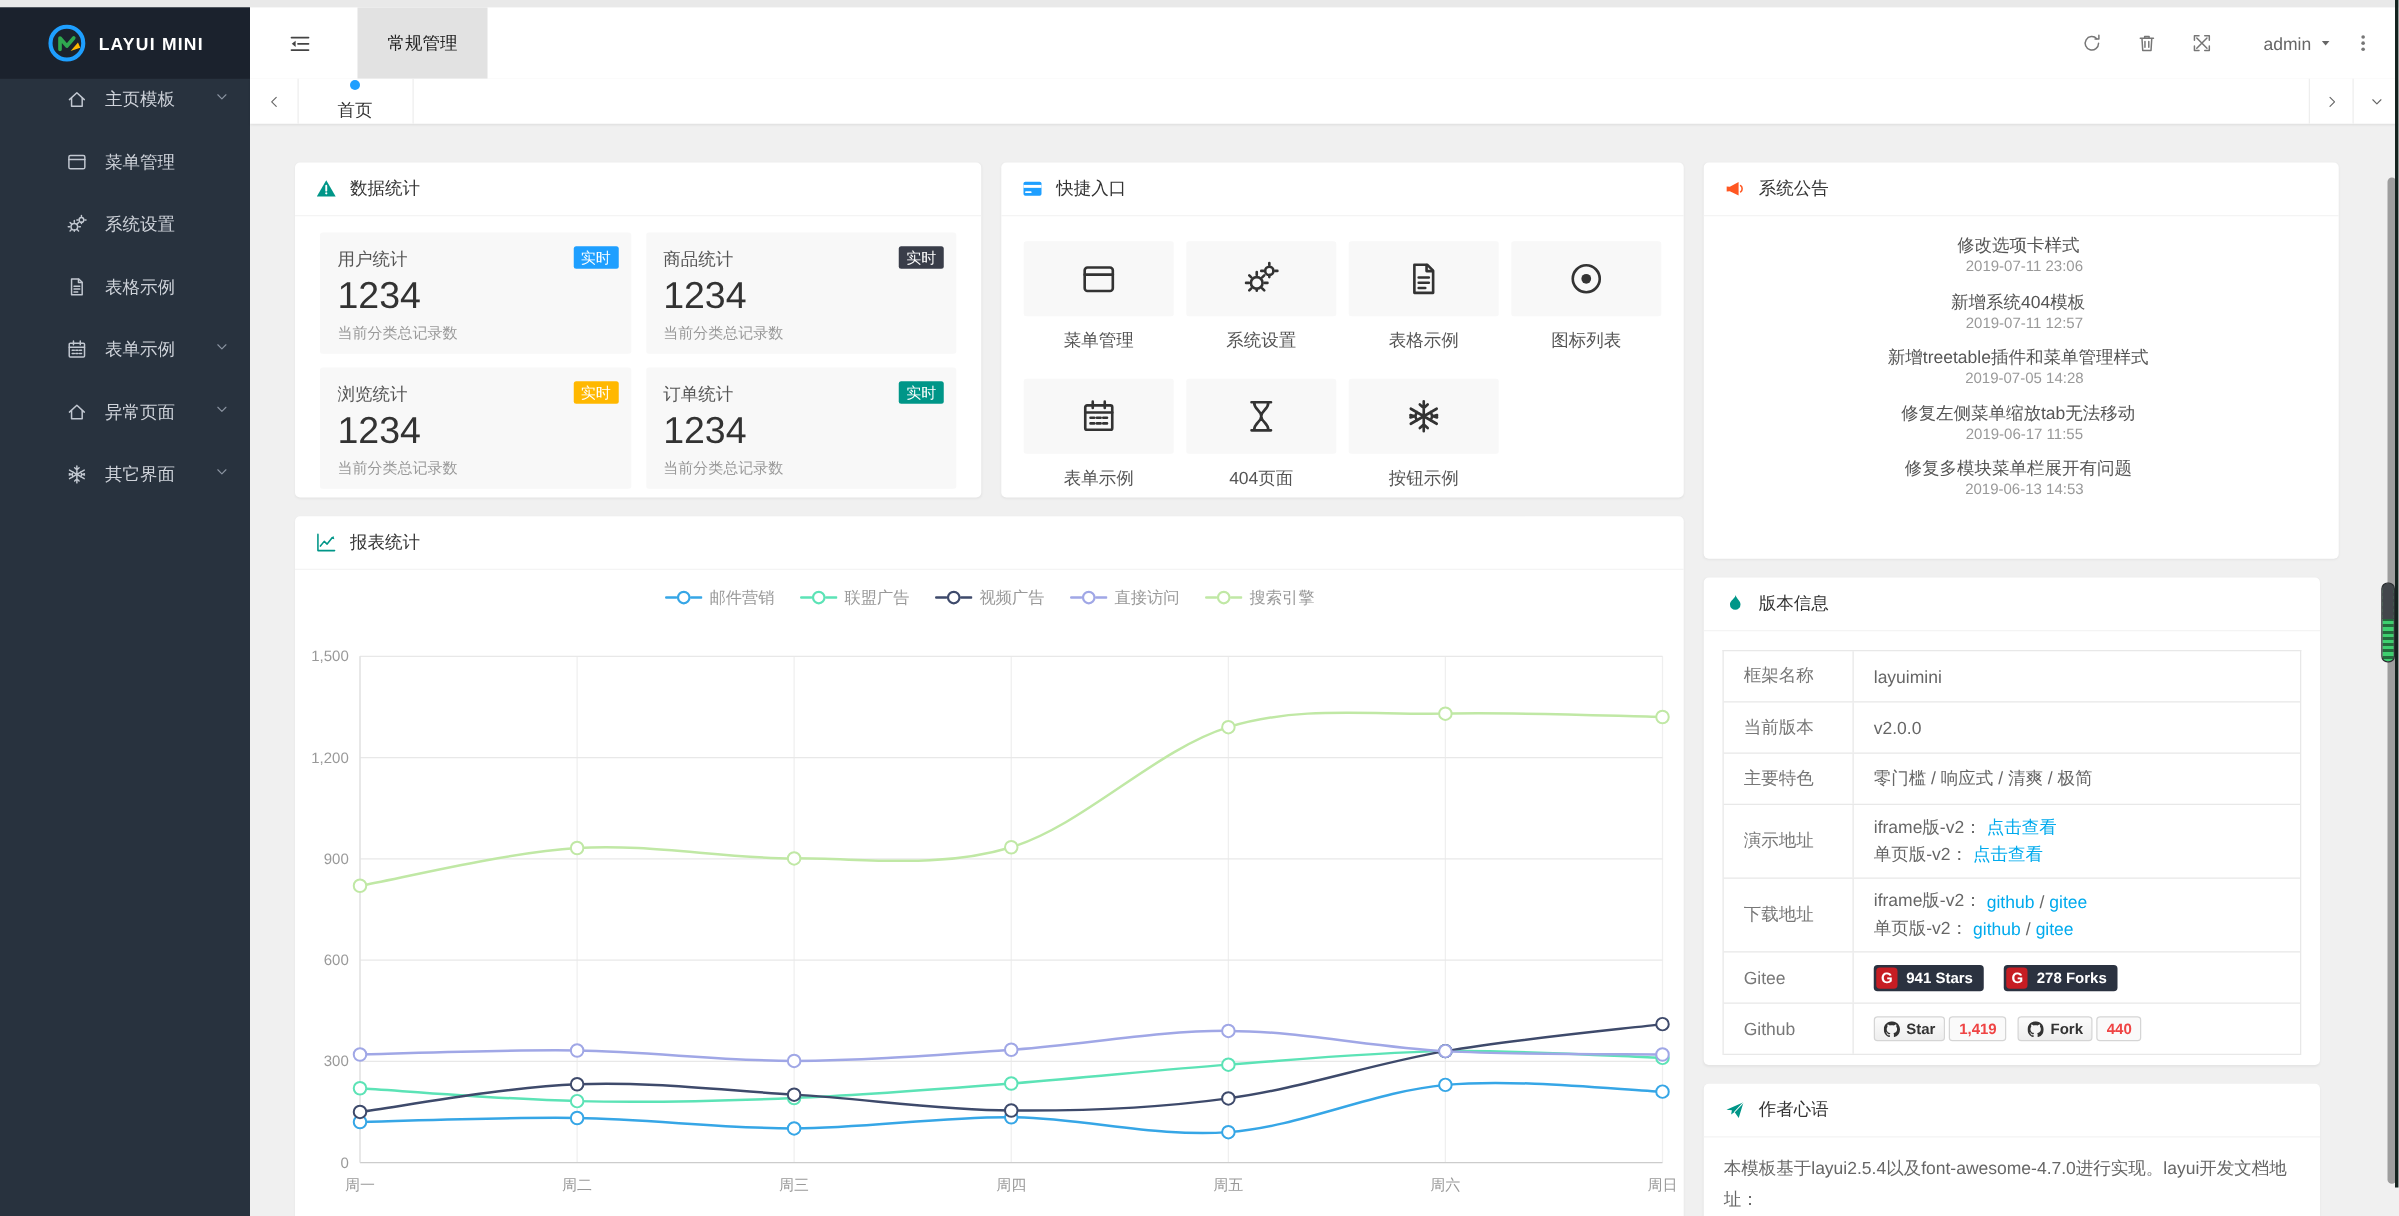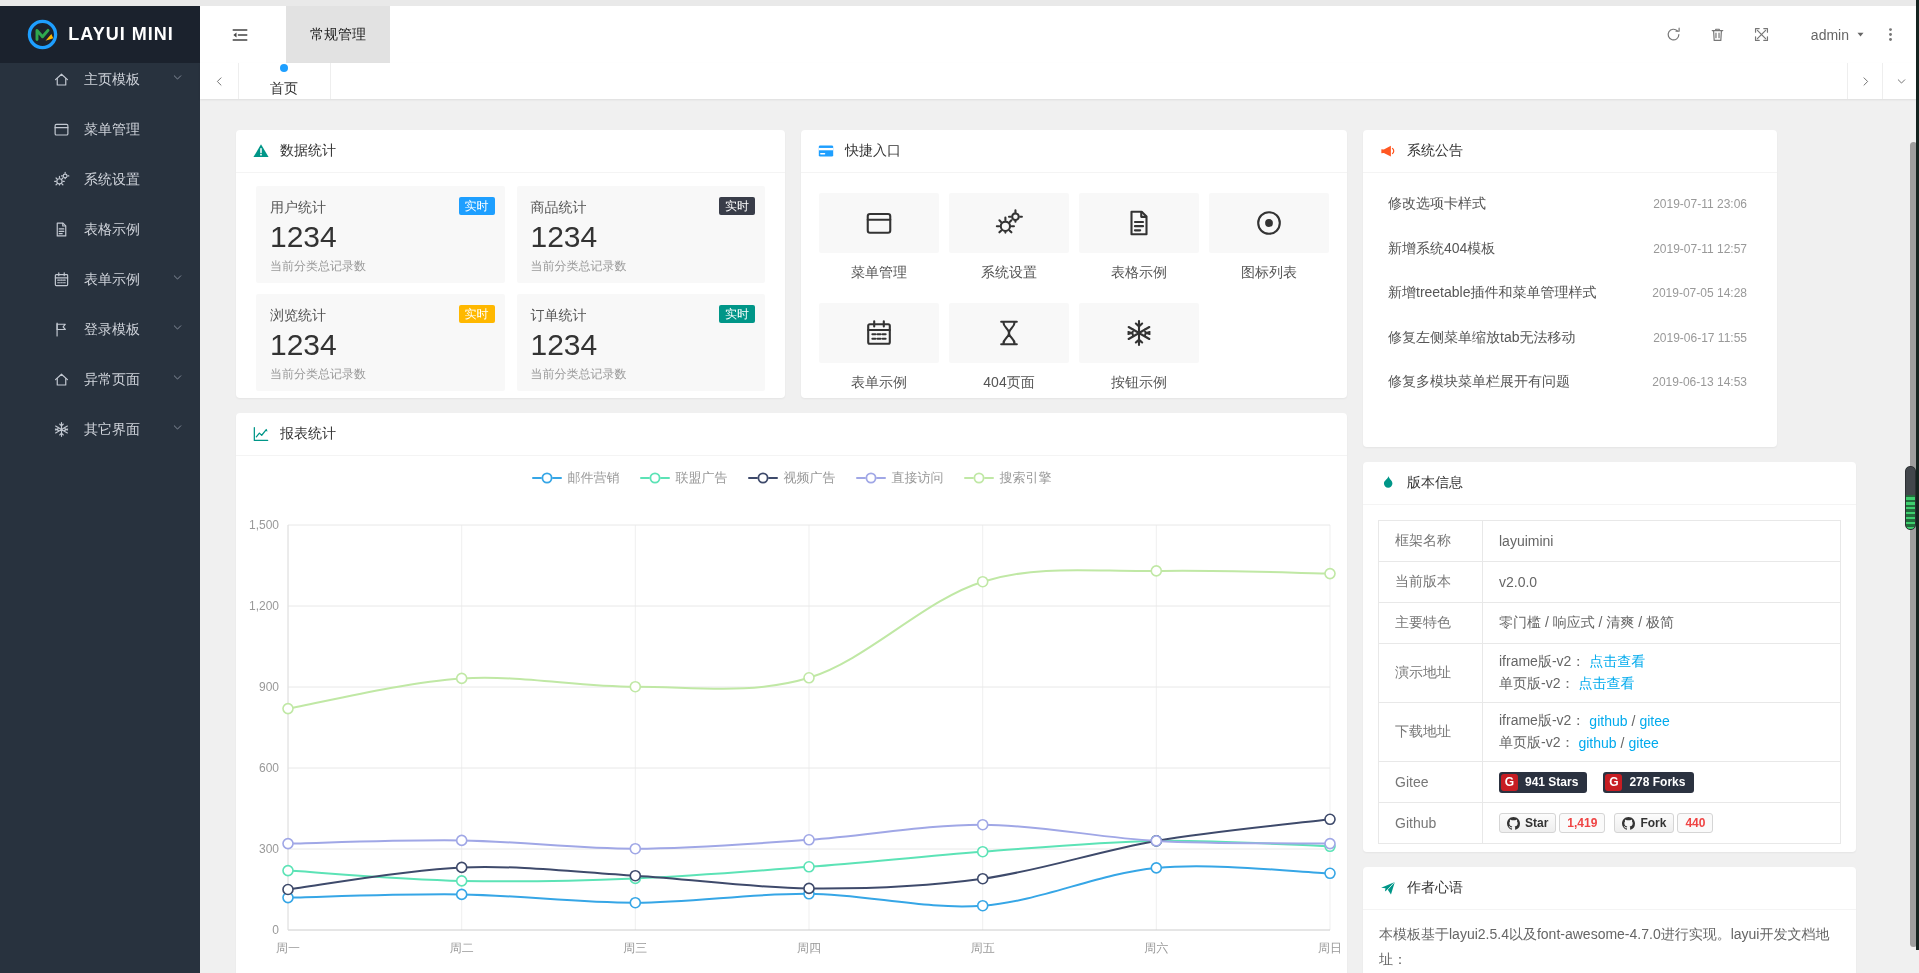--- a/index.html
+++ b/index.html
@@ -8,21 +8,21 @@
   .icn svg{width:17px;height:17px;}
   .icn.big svg{width:30px;height:30px;}
 
   
   .topstrip{position:absolute;left:0;top:0;width:1919px;height:6px;background:#e9e9e9;}
 
   
   .sidebar{position:absolute;left:0;top:6px;width:200px;height:967px;background:#28323E;}
   .logo{height:57px;background:#1B222D;display:flex;align-items:center;justify-content:center;gap:9px;}
   .logomark svg{width:33px;height:33px;display:block;}
-  .logotext{color:#ffffff;font-size:18px;font-weight:bold;letter-spacing:1px;}
+  .logotext{color:#ffffff;font-size:14px;font-weight:bold;letter-spacing:1px;}
   .sidenav{padding-top:8px;}
   .sb-item{height:50px;display:flex;align-items:flex-start;color:#cfd3da;cursor:pointer;position:relative;padding-left:50px;}
   .sb-ic{width:22px;margin-right:12px;color:#c2c8d1;}
   .sb-ic svg{width:17px;height:17px;}
   .sb-label{font-size:14px;}
   .sb-caret{position:absolute;right:16px;color:#8a93a0;}
   .sb-caret svg{width:13px;height:13px;}
 
   
   .header{position:absolute;left:200px;top:6px;width:1719px;height:57px;background:#fff;display:flex;align-items:center;}
@@ -47,42 +47,42 @@
   .tb-right2{right:0;width:36px;border-left:1px solid #eee;}
   .tb-tab{position:absolute;left:38px;top:0;width:92px;height:36px;display:flex;align-items:center;justify-content:center;gap:8px;font-size:14px;color:#333;border-right:1px solid #eee;cursor:pointer;flex-direction:column;}
   .dot{width:8px;height:8px;border-radius:50%;background:#1E9FFF;}
 
   
   .card{position:absolute;background:#fff;border-radius:4px;box-shadow:0 1px 2px rgba(0,0,0,.05);margin-left:20px;}
   .card-h{height:42px;display:flex;align-items:center;padding:0 16px;border-bottom:1px solid #f4f4f4;font-size:14px;color:#333;gap:10px;}
   .card-h .icn svg{width:18px;height:18px;}
   .card-stats{left:216px;top:130px;width:549px;height:268px;}
   .card-quick{left:781px;top:130px;width:546px;height:268px;}
-  .card-announce{left:1343px;top:130px;width:414px;height:317px;}
+  .card-announce{left:1343px;top:130px;width:508px;height:317px;}
   .card-report{left:216px;top:413px;width:1111px;height:600px;}
   .card-version{left:1343px;top:462px;width:493px;height:390px;}
   .card-author{left:1343px;top:867px;width:493px;height:140px;}
 
   
   .stats-grid{display:grid;grid-template-columns:1fr 1fr;gap:11px 12px;padding:13px 20px 0;}
   .stat-box{position:relative;background:#f8f8f8;height:97px;border-radius:2px;padding:13px 14px;box-sizing:border-box;}
   .stat-label{font-size:14px;color:#555;}
   .stat-value{font-size:30px;color:#333;margin-top:3px;}
   .stat-desc{font-size:12px;color:#999;margin-top:4px;}
   .badge{position:absolute;top:11px;right:10px;color:#fff;font-size:12px;padding:2.5px 6px;border-radius:2px;line-height:1.1;}
 
   
   .quick-grid{display:grid;grid-template-columns:repeat(4,120px);gap:21px 10px;padding:20px 18px 0;}
   .qtile{text-align:center;cursor:pointer;}
   .qicon{height:60px;background:#f8f8f8;border-radius:2px;display:flex;align-items:center;justify-content:center;color:#333;}
   .qlabel{margin-top:11px;font-size:14px;color:#555;}
 
   
   .ann-list{padding:9px 30px 0 25px;}
-  .ann-row{height:44.5px;display:flex;align-items:center;justify-content:space-between;cursor:pointer;}
+  .ann-row{height:44.5px;display:flex;align-items:center;justify-content:center;cursor:pointer;flex-direction:column;}
   .ann-text{font-size:14px;color:#555;white-space:nowrap;overflow:hidden;}
   .ann-date{font-size:12px;color:#999;flex:none;margin-left:10px;}
 
   
   .legend{position:absolute;left:0;top:56px;width:100%;display:flex;justify-content:center;gap:20px;align-items:center;}
   .lg-item{display:inline-flex;align-items:center;gap:6px;cursor:pointer;}
   .lg-label{font-size:13px;color:#999;}
   .chart-wrap{position:absolute;left:0;top:85px;width:1111px;height:478px;}
   .chart-wrap svg{display:block;}
 
@@ -172,34 +172,20 @@
           <span class="sb-label">表格示例</span>
         </div>
         <div class="sb-item">
           <span class="icn sb-ic">
             <svg viewBox="0 0 20 20" fill="none" stroke="currentColor" stroke-width="1.4" stroke-linecap="round" stroke-linejoin="round">
               <rect x="2.8" y="4.2" width="14.4" height="13" rx="1"></rect>
               <path d="M2.8 8h14.4M6.8 2.2v3.4M13.2 2.2v3.4M5.6 10.8h2M9 10.8h2M12.4 10.8h2M5.6 13.8h2M9 13.8h2M12.4 13.8h2"></path>
             </svg>
           </span>
           <span class="sb-label">表单示例</span>
-          <span class="icn sb-caret">
-            <svg viewBox="0 0 20 20" fill="none" stroke="currentColor" stroke-width="1.4" stroke-linecap="round" stroke-linejoin="round">
-              <path d="M5 7.4l5 5 5-5"></path>
-            </svg>
-          </span>
-        </div>
-        <div class="sb-item">
-          <span class="icn sb-ic">
-            <svg viewBox="0 0 20 20" fill="none" stroke="currentColor" stroke-width="1.4" stroke-linecap="round" stroke-linejoin="round">
-              <path d="M4.8 2.5v15"></path>
-              <path d="M4.8 3.8h9.7l-2.6 3.1 2.6 3.1H4.8z"></path>
-            </svg>
-          </span>
-          <span class="sb-label">登录模板</span>
           <span class="icn sb-caret">
             <svg viewBox="0 0 20 20" fill="none" stroke="currentColor" stroke-width="1.4" stroke-linecap="round" stroke-linejoin="round">
               <path d="M5 7.4l5 5 5-5"></path>
             </svg>
           </span>
         </div>
         <div class="sb-item">
           <span class="icn sb-ic">
             <svg viewBox="0 0 20 20" fill="none" stroke="currentColor" stroke-width="1.4" stroke-linecap="round" stroke-linejoin="round">
               <path d="M3 10.2 10 3.8l7 6.4"></path>

